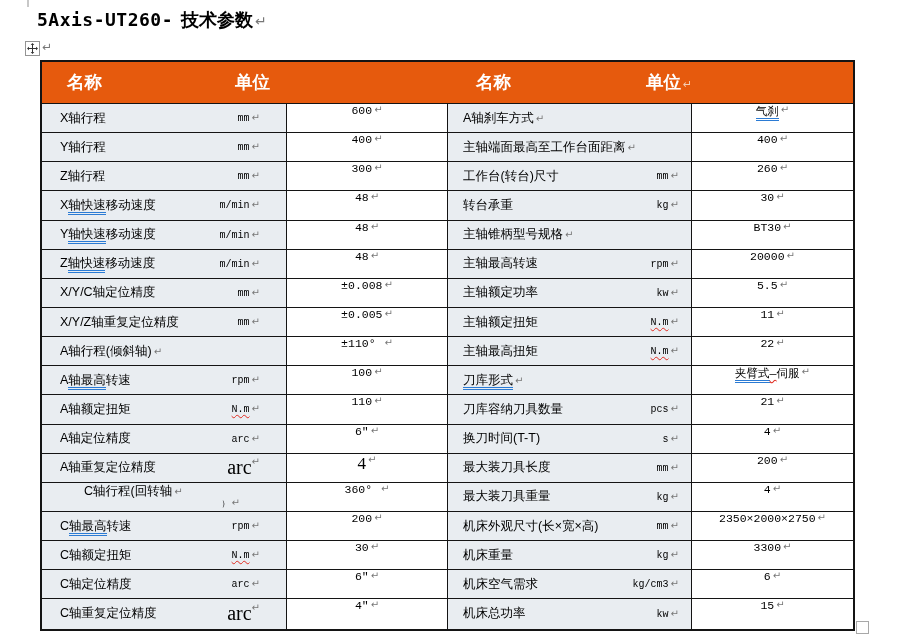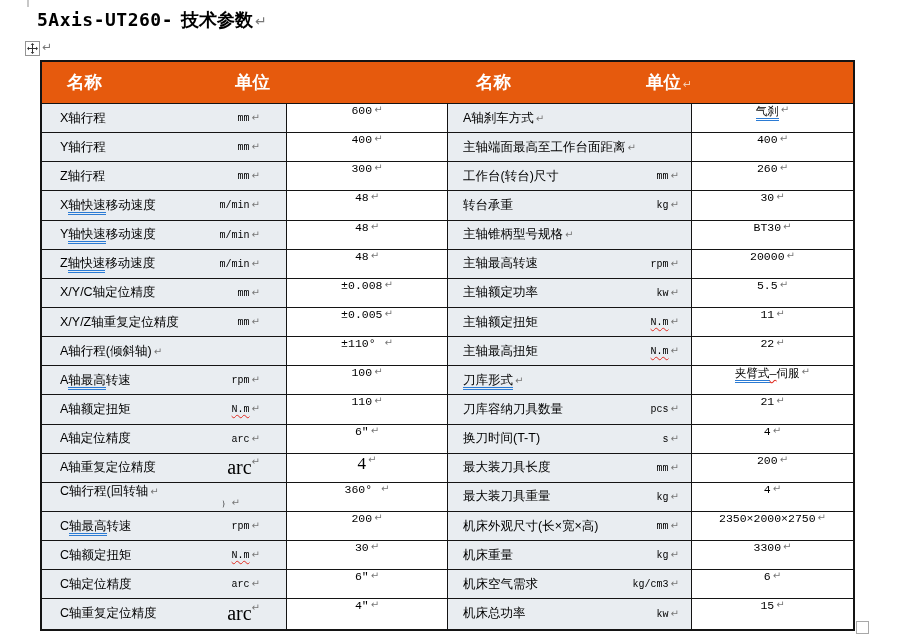--- a/index.html
+++ b/index.html
@@ -36,21 +36,21 @@
   .tbody{display:grid;grid-template-columns:245px 161px 244px 161px;grid-auto-rows:29.15px;}
   .cell{box-sizing:border-box;border-right:1px solid #141414;border-bottom:1px solid #141414;overflow:hidden;}
   .cell.col4{border-right:none;}
   .cell.lastrow{border-bottom:none;}
   .ncell{
     background:#E9EDF1;display:flex;align-items:center;justify-content:space-between;
     padding:0 26px 0 18px;font-size:12.5px;
   }
   .ncell.right-half{padding:0 12px 0 15px;}
   .ncell.two-line{flex-direction:column;justify-content:center;align-items:stretch;padding-right:0;}
-  .two-line .nm{display:block;line-height:13px;}
+  .two-line .nm{display:block;line-height:13px;margin-left:24px;}
   .two-line .unit{display:block;text-align:right;padding-right:46px;line-height:10px;}
   .nm{white-space:nowrap;}
   .unit{
     font-family:"Liberation Mono",monospace;font-size:10px;white-space:nowrap;color:#000;
   }
   .unit-large{font-family:"Liberation Serif",serif;font-size:20px;}
   .unit-large .pilcrow{vertical-align:top;font-size:10px;}
   .unit-tiny{font-size:8px;}
   .vcell{
     background:#fff;display:flex;align-items:flex-start;justify-content:center;

